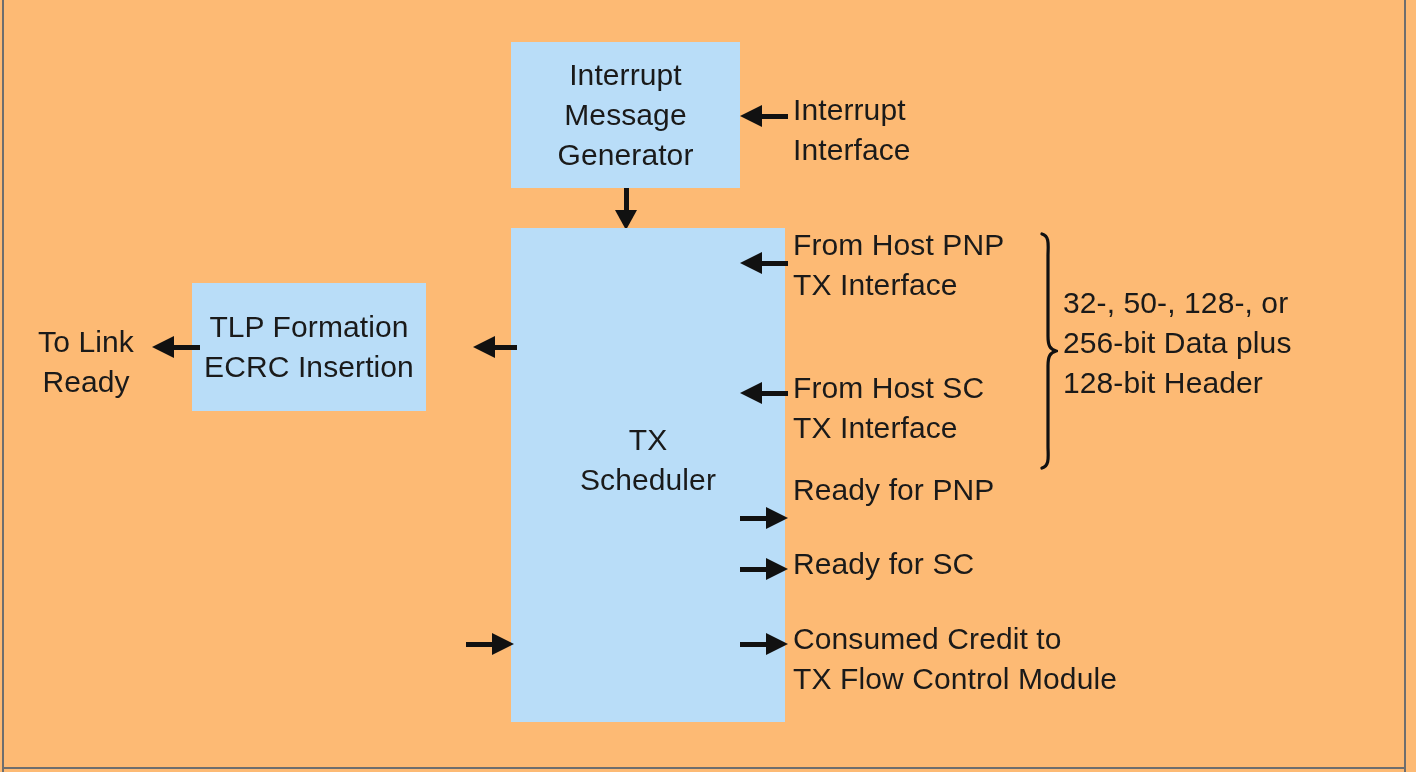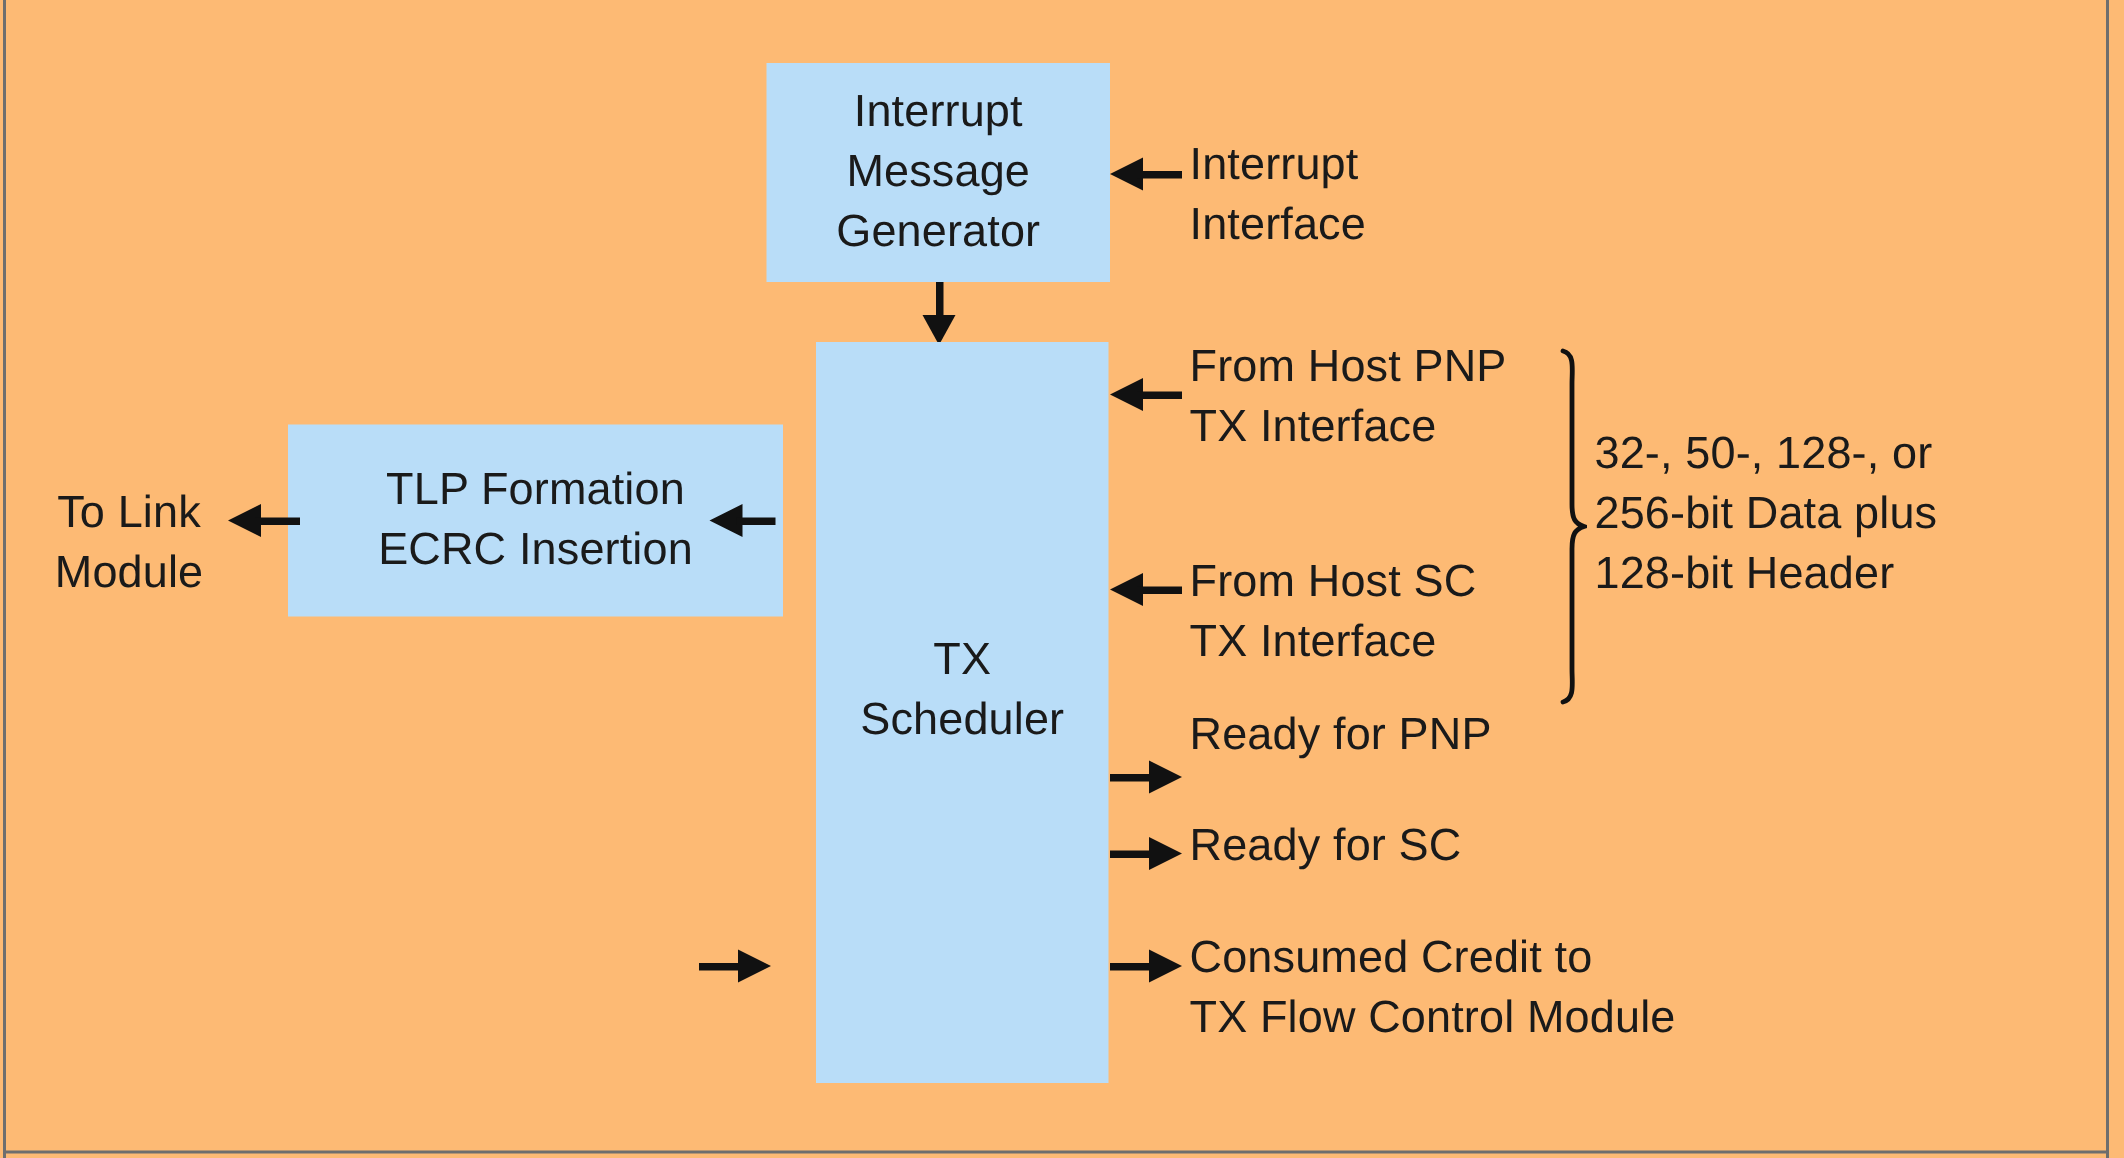--- a/index.html
+++ b/index.html
@@ -52,28 +52,27 @@
     font-size: 30px;
     line-height: 1.33;
     letter-spacing: 0.1px;
   }
   #block-interrupt-message-generator {
     left: 511px; top: 42px;
     width: 229px; height: 146px;
   }
   #block-tlp-formation {
     left: 192px; top: 283px;
-    width: 330px; height: 128px;
+    width: 234px; height: 128px;
   }
   #block-tx-scheduler {
     left: 511px; top: 228px;
-    width: 195px; height: 494px;
+    width: 274px; height: 494px;
     align-items: flex-start;
     padding-top: 192px;
-    margin-left: 33px;
   }
   .block-label { white-space: pre-line; }
 
   
   .label {
     position: absolute;
     color: #1a1a1a;
     font-size: 30px;
     line-height: 1.33;
     letter-spacing: 0.1px;
@@ -176,21 +175,21 @@
   <div class="arrow-h to-left" style="left:473px; top:336px; width:44px;">
     <span class="head"></span>
     <span class="shaft"></span>
   </div>
 
   <div class="arrow-h to-left" style="left:152px; top:336px; width:48px;">
     <span class="head"></span>
     <span class="shaft"></span>
   </div>
   <div class="label center" style="left:24px; top:322px; width:124px;">To Link
-Module</div>
+Ready</div>
 
   <div class="arrow-h to-left" style="left:740px; top:252px; width:48px;">
     <span class="head"></span>
     <span class="shaft"></span>
   </div>
   <div class="label" style="left:793px; top:225px;">From Host PNP
 TX Interface</div>
 
   <div class="arrow-h to-left" style="left:740px; top:382px; width:48px;">
     <span class="head"></span>

